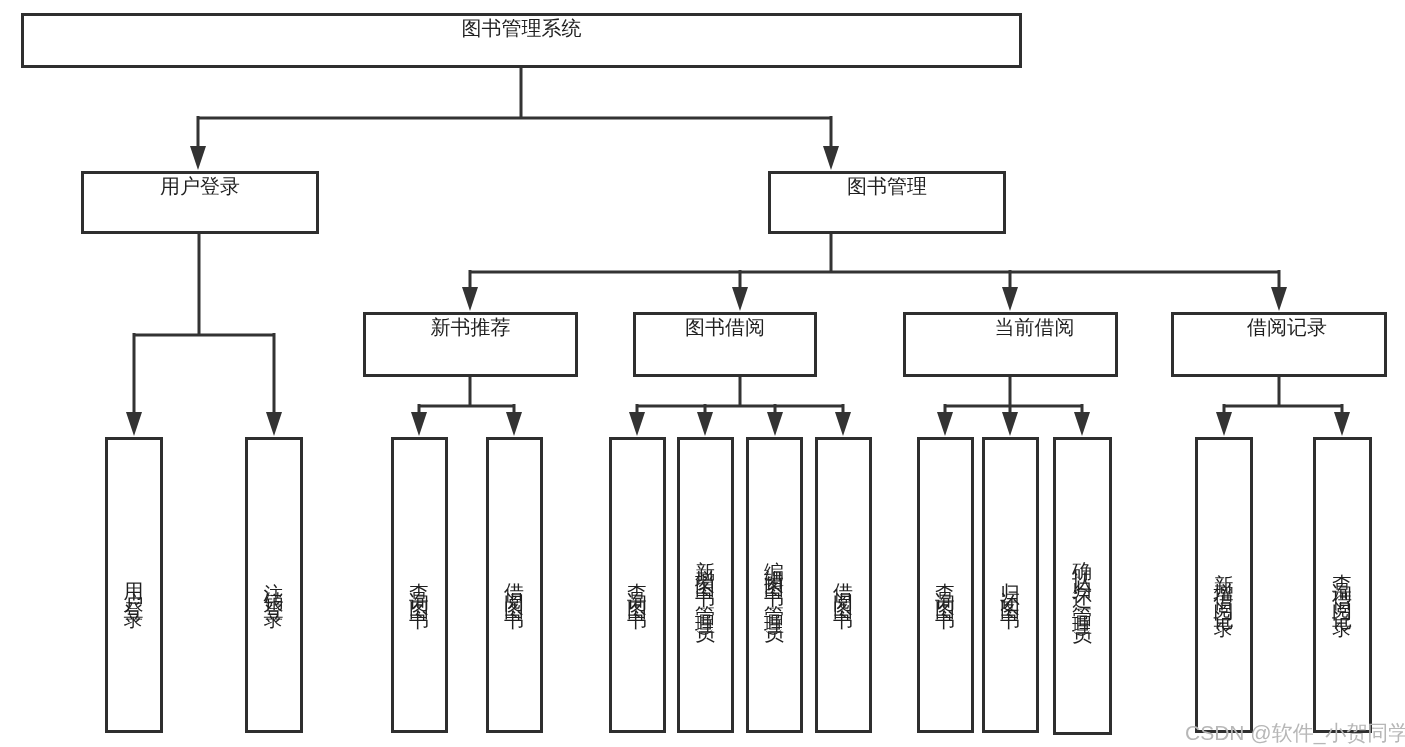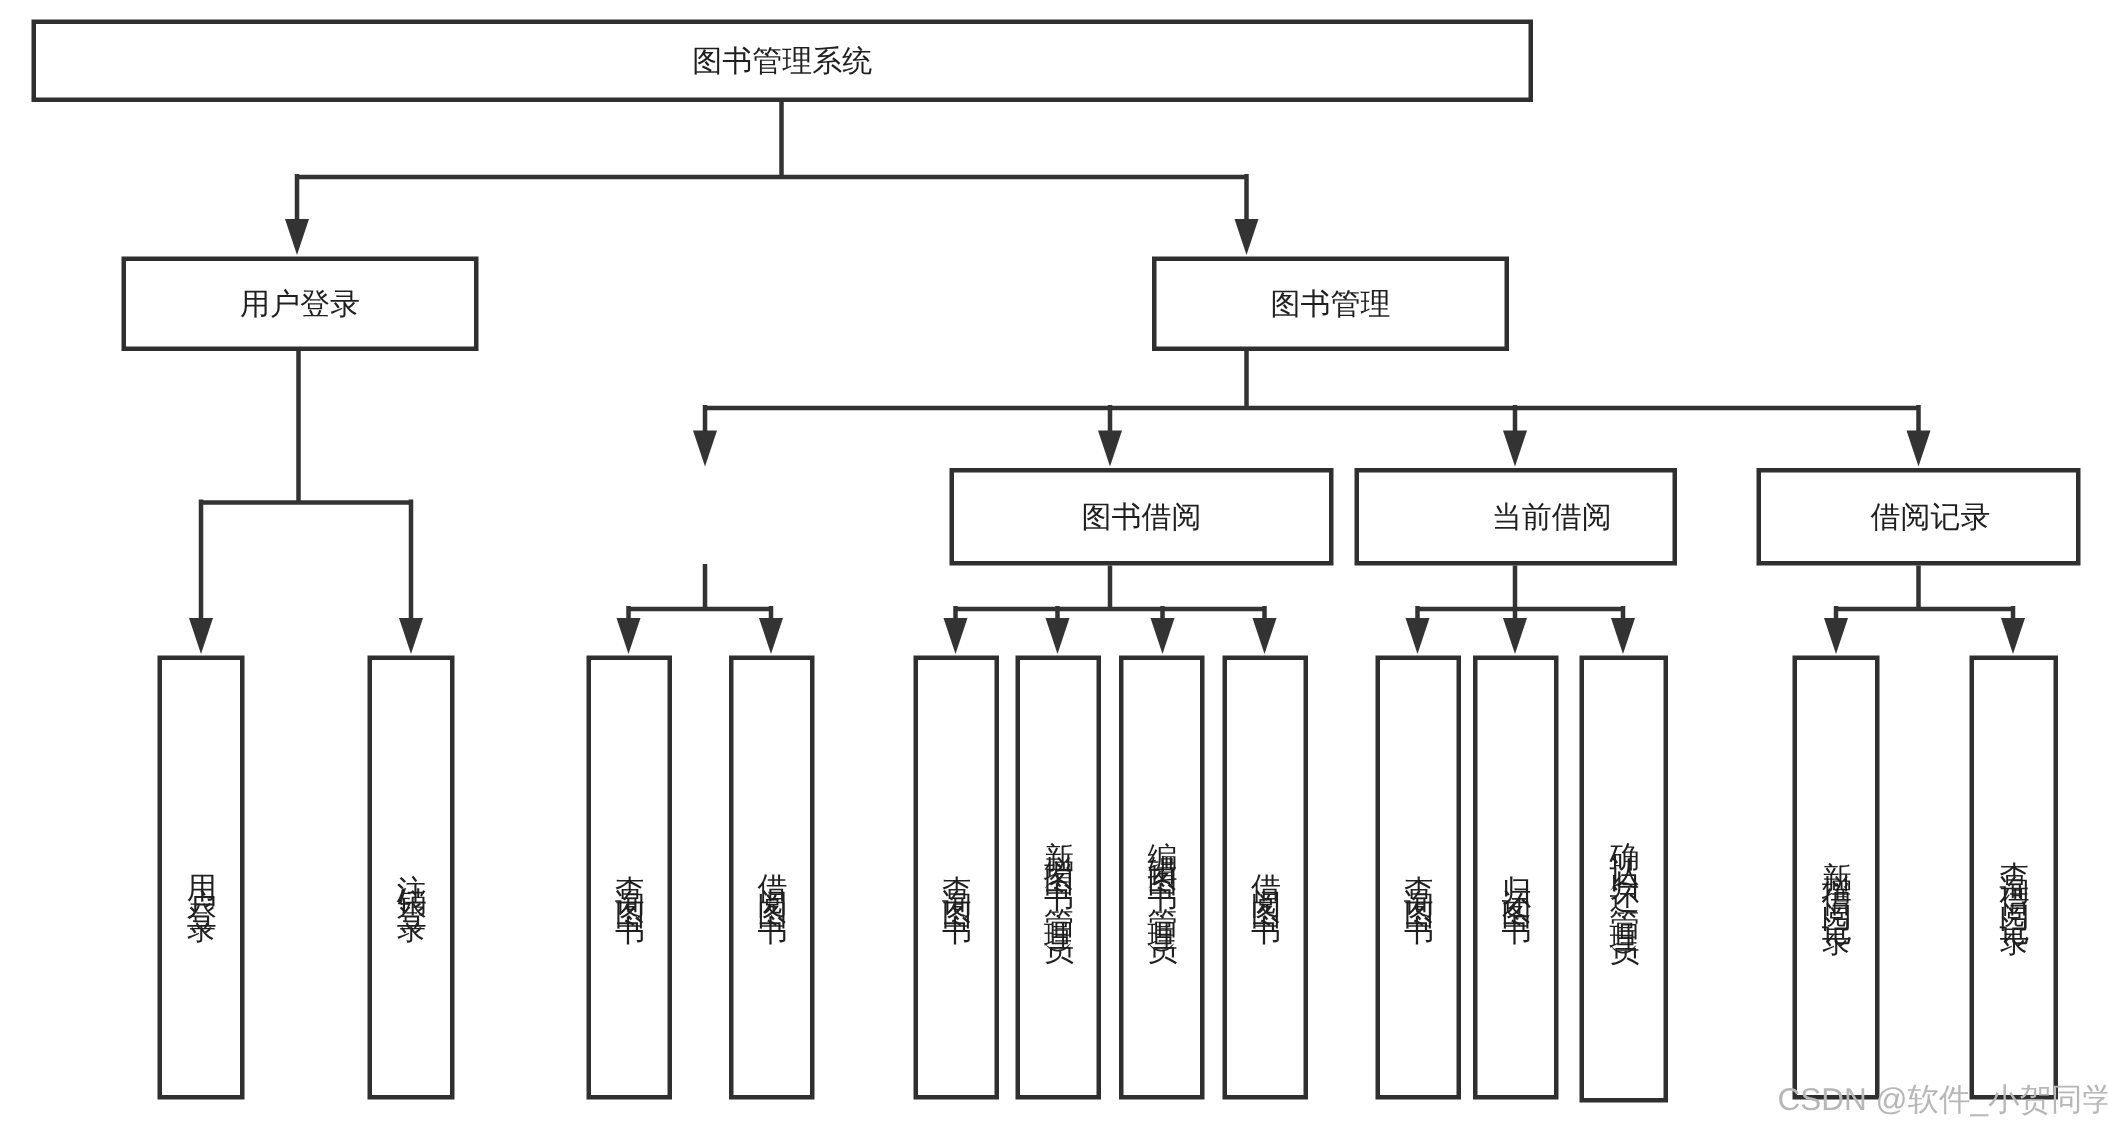--- a/index.html
+++ b/index.html
@@ -19,21 +19,21 @@
     left:0; top:0;
     width:1405px;
     height:747px;
   }
   .box{
     position:absolute;
     box-sizing:border-box;
     background:#ffffff;
     border:3px solid #2f2f2f;
     display:flex;
-    align-items:center;
+    align-items:flex-start;
     justify-content:center;
     color:#1f1f1f;
     font-size:20px;
     line-height:1.2;
     white-space:nowrap;
   }
   .vbox{
     position:absolute;
     box-sizing:border-box;
     background:#ffffff;
@@ -113,21 +113,24 @@
     <span>图书管理系统</span>
   </div>
 
   <div class="box" style="left:81px; top:171px; width:238px; height:63px;">
     <span>用户登录</span>
   </div>
   <div class="box" style="left:728px; top:171px; width:238px; height:63px;margin-left:40px;">
     <span>图书管理</span>
   </div>
 
-  <div class="box" style="left:633px; top:312px; width:256px; height:65px;">
+  <div class="box" style="left:363px; top:312px; width:215px; height:65px;">
+    <span>新书推荐</span>
+  </div>
+  <div class="box" style="left:633px; top:312px; width:184px; height:65px;">
     <span>图书借阅</span>
   </div>
   <div class="box" style="left:903px; top:312px; width:215px; height:65px;padding-left:48px;">
     <span>当前借阅</span>
   </div>
   <div class="box" style="left:1171px; top:312px; width:216px; height:65px;padding-left:16px;">
     <span>借阅记录</span>
   </div>
 
   <div class="vbox" style="left:105px; top:437px; width:58px; height:296px;">

